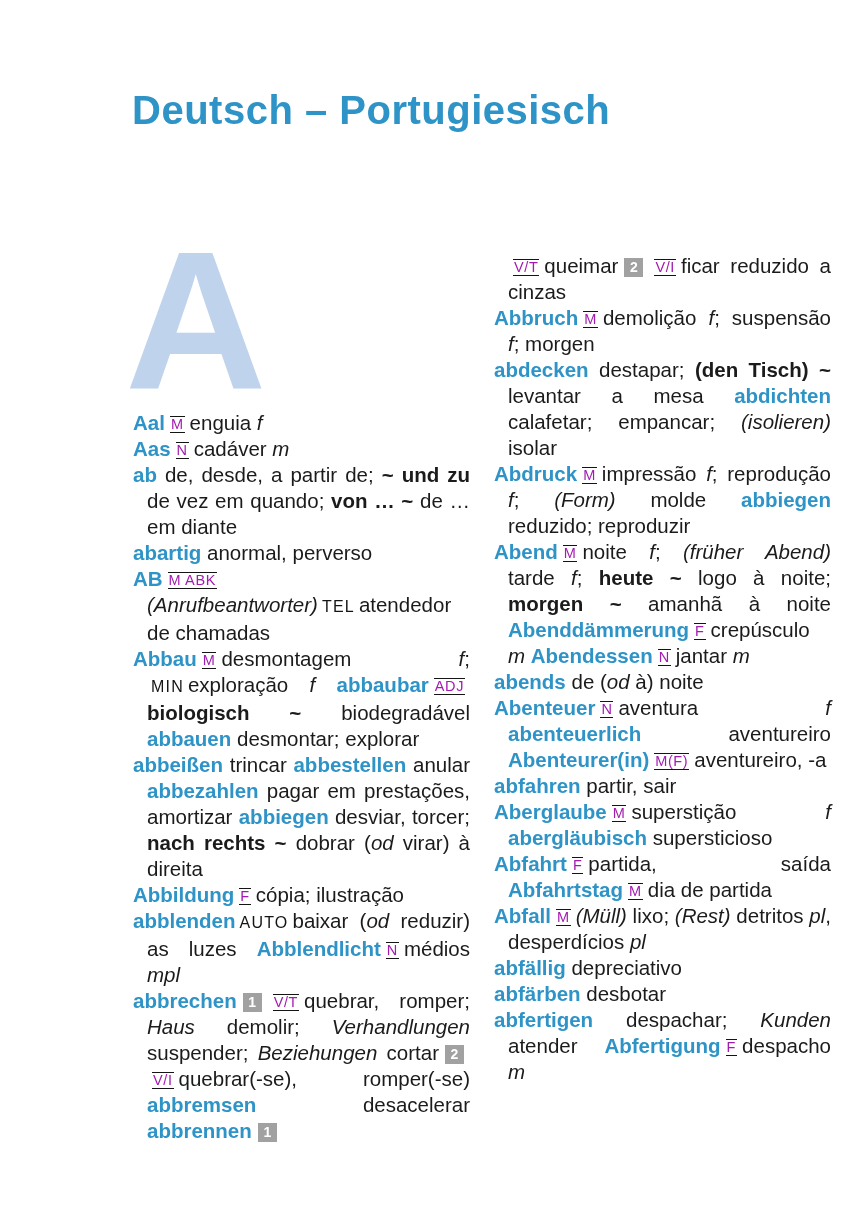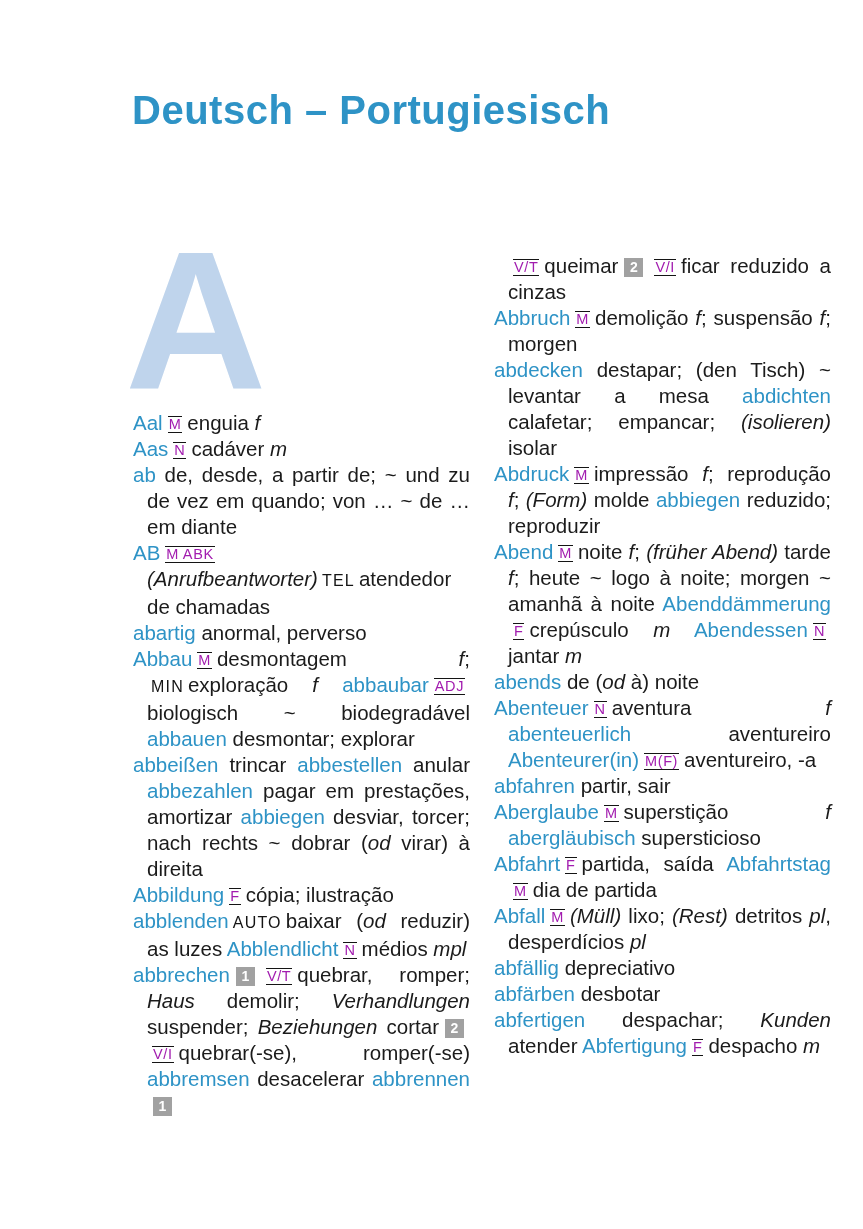--- a/index.html
+++ b/index.html
@@ -41,22 +41,22 @@
     font-weight:bold;
     color:var(--letter);
     margin:0 0 14px -8px;
   }
   .entry{
     padding-left:14px;
     text-indent:-14px;
     text-align:justify;
   }
   .entry.continuation{text-indent:0;}
-  .hw{color:var(--hw);font-weight:normal;}
-  .b{font-weight:normal;}
+  .hw{color:var(--hw);font-weight:bold;}
+  .b{font-weight:bold;}
   .i{font-style:italic;}
   .lbl{
     display:inline-block;
     text-indent:0;
     font-size:14.5px;
     line-height:15px;
     padding:0 1px;
     margin:0 5px;
     letter-spacing:0.6px;
     border-top:1.8px solid #141414;
@@ -93,22 +93,22 @@
 
 <div class="page">
   <div class="title">Deutsch – Portugiesisch</div>
   <div class="columns">
     <div class="col col-left">
       <div class="letter">A</div>
       <div>
           <div class="entry"><span class="hw">Aal</span><span class="lbl">M</span><span class="p">enguia </span><span class="i">f</span></div>
           <div class="entry"><span class="hw">Aas</span><span class="lbl">N</span><span class="p">cadáver </span><span class="i">m</span></div>
           <div class="entry"><span class="hw">ab</span><span class="p"> de, desde, a partir de; </span><span class="b">~ und zu</span><span class="p"> de vez em quando; </span><span class="b">von … ~</span><span class="p"> de … em diante</span></div>
+          <div class="entry"><span class="hw">abartig</span><span class="p"> anormal, perverso</span></div>
           <div class="entry"><span class="hw">AB</span><span class="lbl">M ABK</span><span class="i">(Anrufbeantworter)</span><span class="fld">TEL</span><span class="p">atendedor de chamadas</span></div>
-          <div class="entry"><span class="hw">abartig</span><span class="p"> anormal, perverso</span></div>
           <div class="entry"><span class="hw">Abbau</span><span class="lbl">M</span><span class="p">desmontagem </span><span class="i">f</span><span class="p">; </span><span class="fld">MIN</span><span class="p">exploração </span><span class="i">f</span><span class="p"> </span><span class="hw">abbaubar</span><span class="lbl">ADJ</span><span class="b">biologisch ~</span><span class="p"> biodegradável </span><span class="hw">abbauen</span><span class="p"> desmontar; explorar</span></div>
           <div class="entry"><span class="hw">abbeißen</span><span class="p"> trincar </span><span class="hw">abbestellen</span><span class="p"> anular </span><span class="hw">abbezahlen</span><span class="p"> pagar em prestações, amortizar </span><span class="hw">abbiegen</span><span class="p"> desviar, torcer; </span><span class="b">nach rechts ~</span><span class="p"> dobrar (</span><span class="i">od</span><span class="p"> virar) à direita</span></div>
           <div class="entry"><span class="hw">Abbildung</span><span class="lbl">F</span><span class="p">cópia; ilustração</span></div>
           <div class="entry"><span class="hw">abblenden</span><span class="fld">AUTO</span><span class="p">baixar (</span><span class="i">od</span><span class="p"> reduzir) as luzes </span><span class="hw">Abblendlicht</span><span class="lbl">N</span><span class="p">médios </span><span class="i">mpl</span></div>
           <div class="entry"><span class="hw">abbrechen</span><span class="num">1</span><span class="lbl">V/T</span><span class="p">quebrar, romper; </span><span class="i">Haus</span><span class="p"> demolir; </span><span class="i">Verhandlungen</span><span class="p"> suspender; </span><span class="i">Beziehungen</span><span class="p"> cortar</span><span class="num">2</span><span class="lbl">V/I</span><span class="p">quebrar(-se), romper(-se) </span><span class="hw">abbremsen</span><span class="p"> desacelerar </span><span class="hw">abbrennen</span><span class="num">1</span></div>
         </div>
     </div>
     <div class="col col-right">
       <div>
           <div class="entry continuation"><span class="lbl">V/T</span><span class="p">queimar</span><span class="num">2</span><span class="lbl">V/I</span><span class="p">ficar reduzido a cinzas</span></div>

